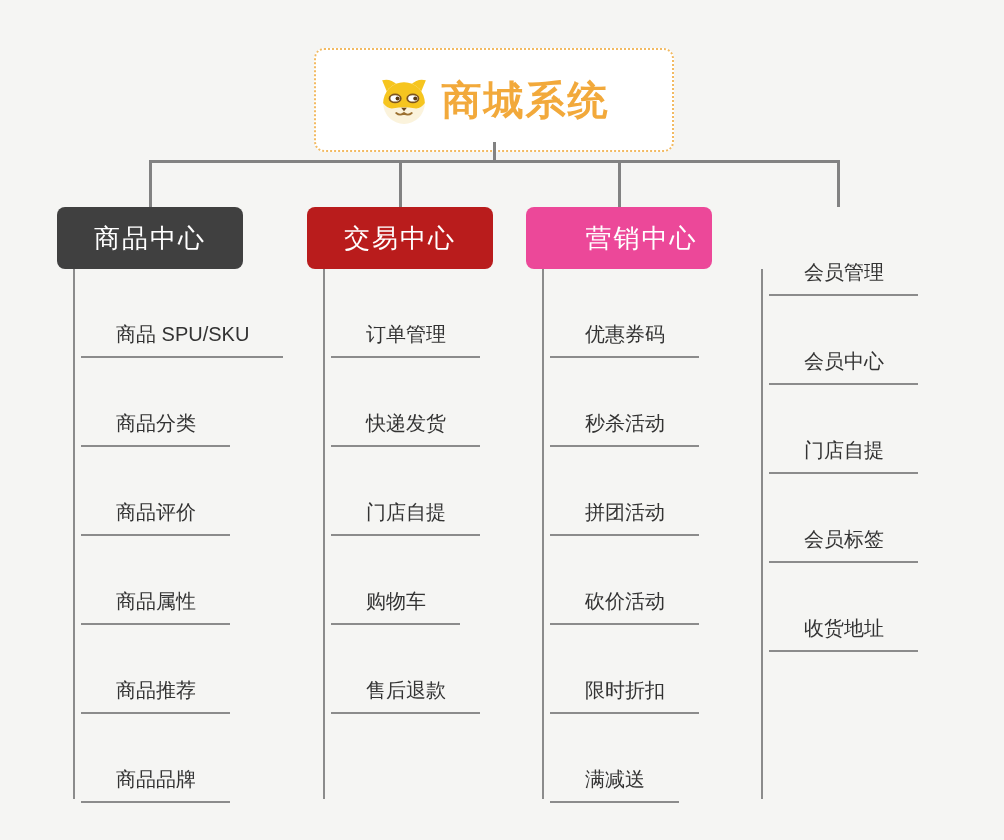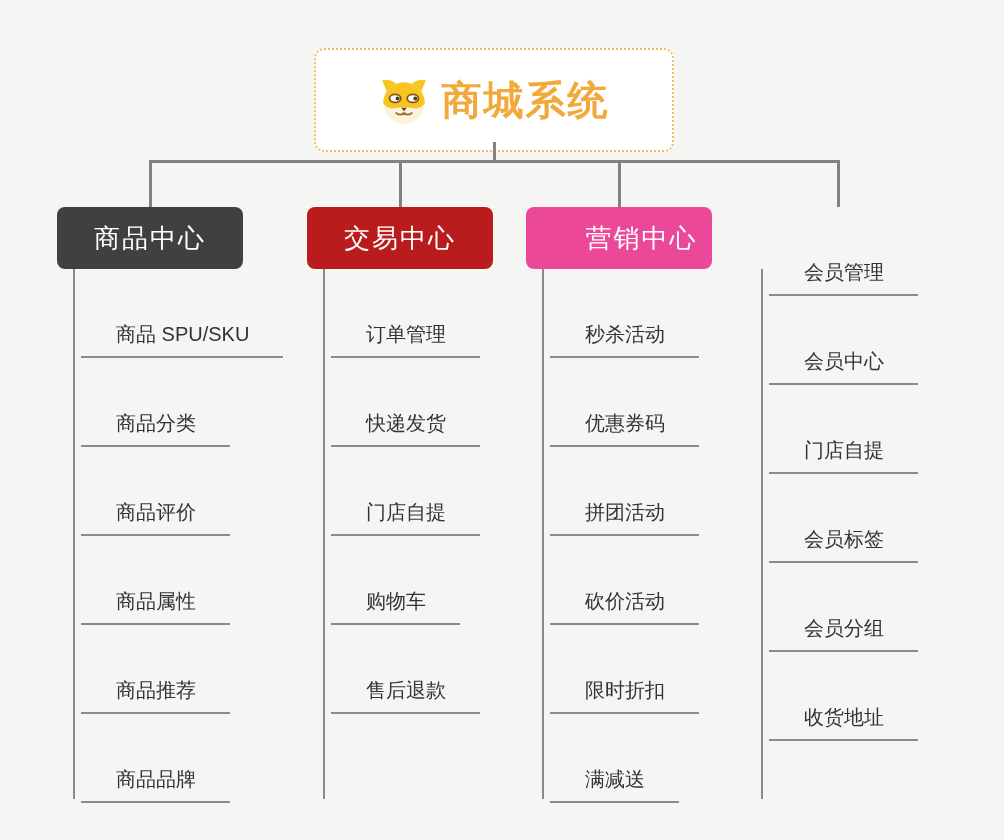--- a/index.html
+++ b/index.html
@@ -125,24 +125,24 @@
         <span class="item-label">售后退款</span>
       </div>
   </div>
 
   <div class="branch-col col-2">
     <div class="branch-box" style="background-color: #ec4899; padding-left: 45px;">
       <span>营销中心</span>
     </div>
     <div class="spine"></div>
     <div class="item">
-        <span class="item-label">秒杀活动</span>
+        <span class="item-label">优惠券码</span>
       </div>
     <div class="item">
-        <span class="item-label">优惠券码</span>
+        <span class="item-label">秒杀活动</span>
       </div>
     <div class="item">
         <span class="item-label">拼团活动</span>
       </div>
     <div class="item">
         <span class="item-label">砍价活动</span>
       </div>
     <div class="item">
         <span class="item-label">限时折扣</span>
       </div>
@@ -159,20 +159,17 @@
     <div class="item">
         <span class="item-label">会员中心</span>
       </div>
     <div class="item">
         <span class="item-label">门店自提</span>
       </div>
     <div class="item">
         <span class="item-label">会员标签</span>
       </div>
     <div class="item">
-        <span class="item-label">会员分组</span>
-      </div>
-    <div class="item">
         <span class="item-label">收货地址</span>
       </div>
   </div>
 
 </div>
 
 </body></html>

